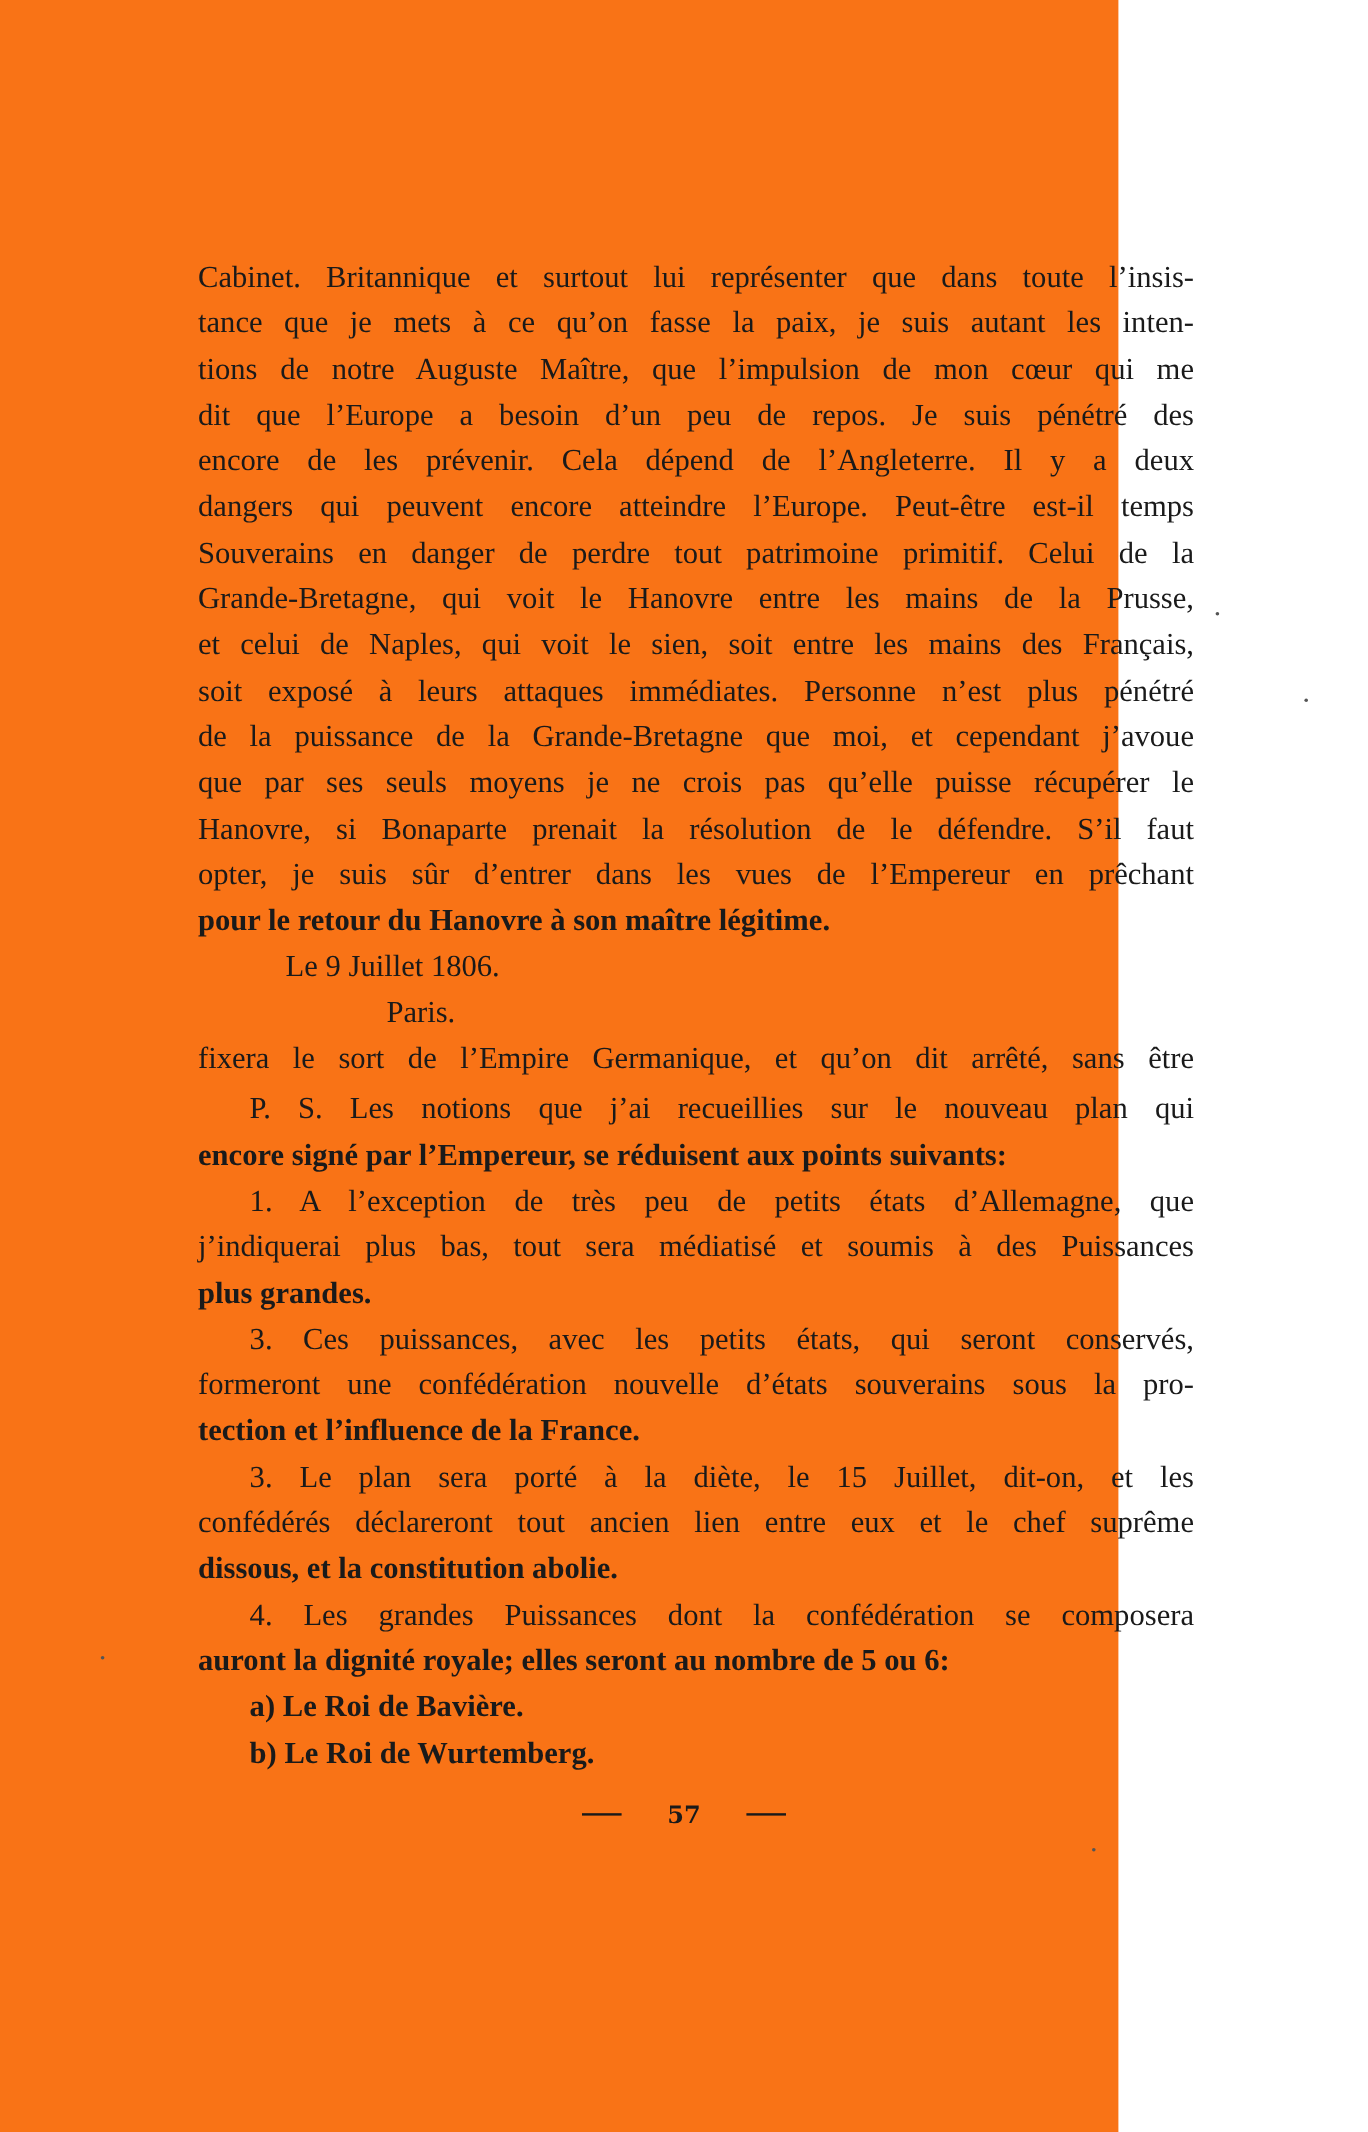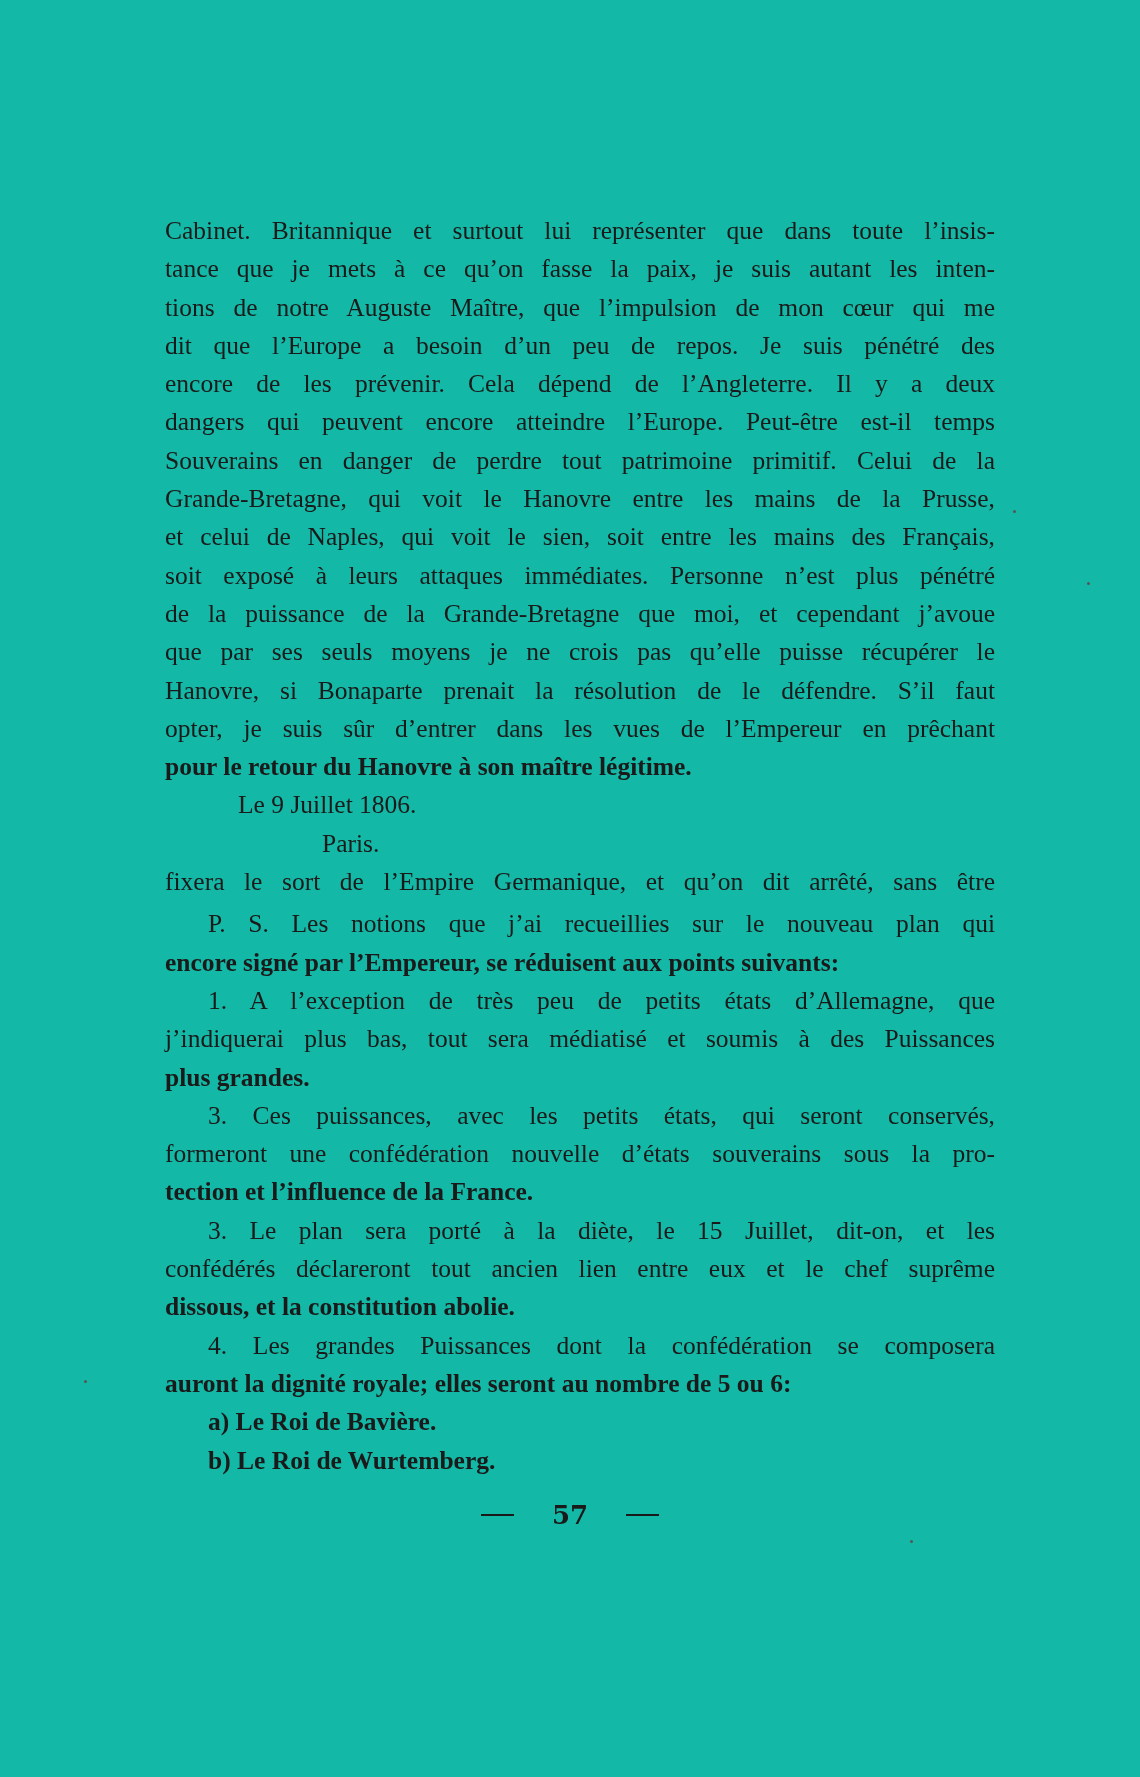--- a/index.html
+++ b/index.html
@@ -1,19 +1,19 @@
 <!DOCTYPE html>
 <html><head>
   <meta charset="utf-8">
   <style>
     html, body { margin: 0; padding: 0; background: #ffffff; }
     body { width: 1140px; height: 1777px; position: relative; overflow: hidden; }
     .page {
-      position: absolute; left: 0; top: 0; width: 1140px; height: 1777px;
-      background: #14b8a6;
+      position: absolute; left: 0; top: 0; width: 932px; height: 1777px;
+      background: #f97316;
       color: #1a1a1a;
       font-family: "DejaVu Serif", "Liberation Serif", serif;
     }
     .text-block {
       position: absolute;
       left: 165px;
       top: 212px;
       width: 830px;
       font-family: "Liberation Serif", "DejaVu Serif", serif;
       font-size: 25.5px;
@@ -32,21 +32,21 @@
     .line.indent-ps { padding-left: 43px; }
     .line.date { padding-left: 73px; text-align-last: left; }
     .line.place { padding-left: 157px; text-align-last: left; }
     .line.gap-before { margin-top: 4px; }
     .footer {
       position: absolute;
       left: 0; width: 1140px;
       top: 1500px;
       text-align: center;
       font-family: "DejaVu Serif", "Liberation Serif", serif;
-      font-size: 26px;
+      font-size: 20px;
       font-weight: bold;
       color: #1a1a1a;
     }
     .footer .dash {
       display: inline-block; width: 33px; height: 2px; background: #1a1a1a;
       vertical-align: middle; margin: 0 38px; position: relative; top: -2px;
     }
     .speck {
       position: absolute; width: 3px; height: 3px; border-radius: 50%;
       background: #555;

